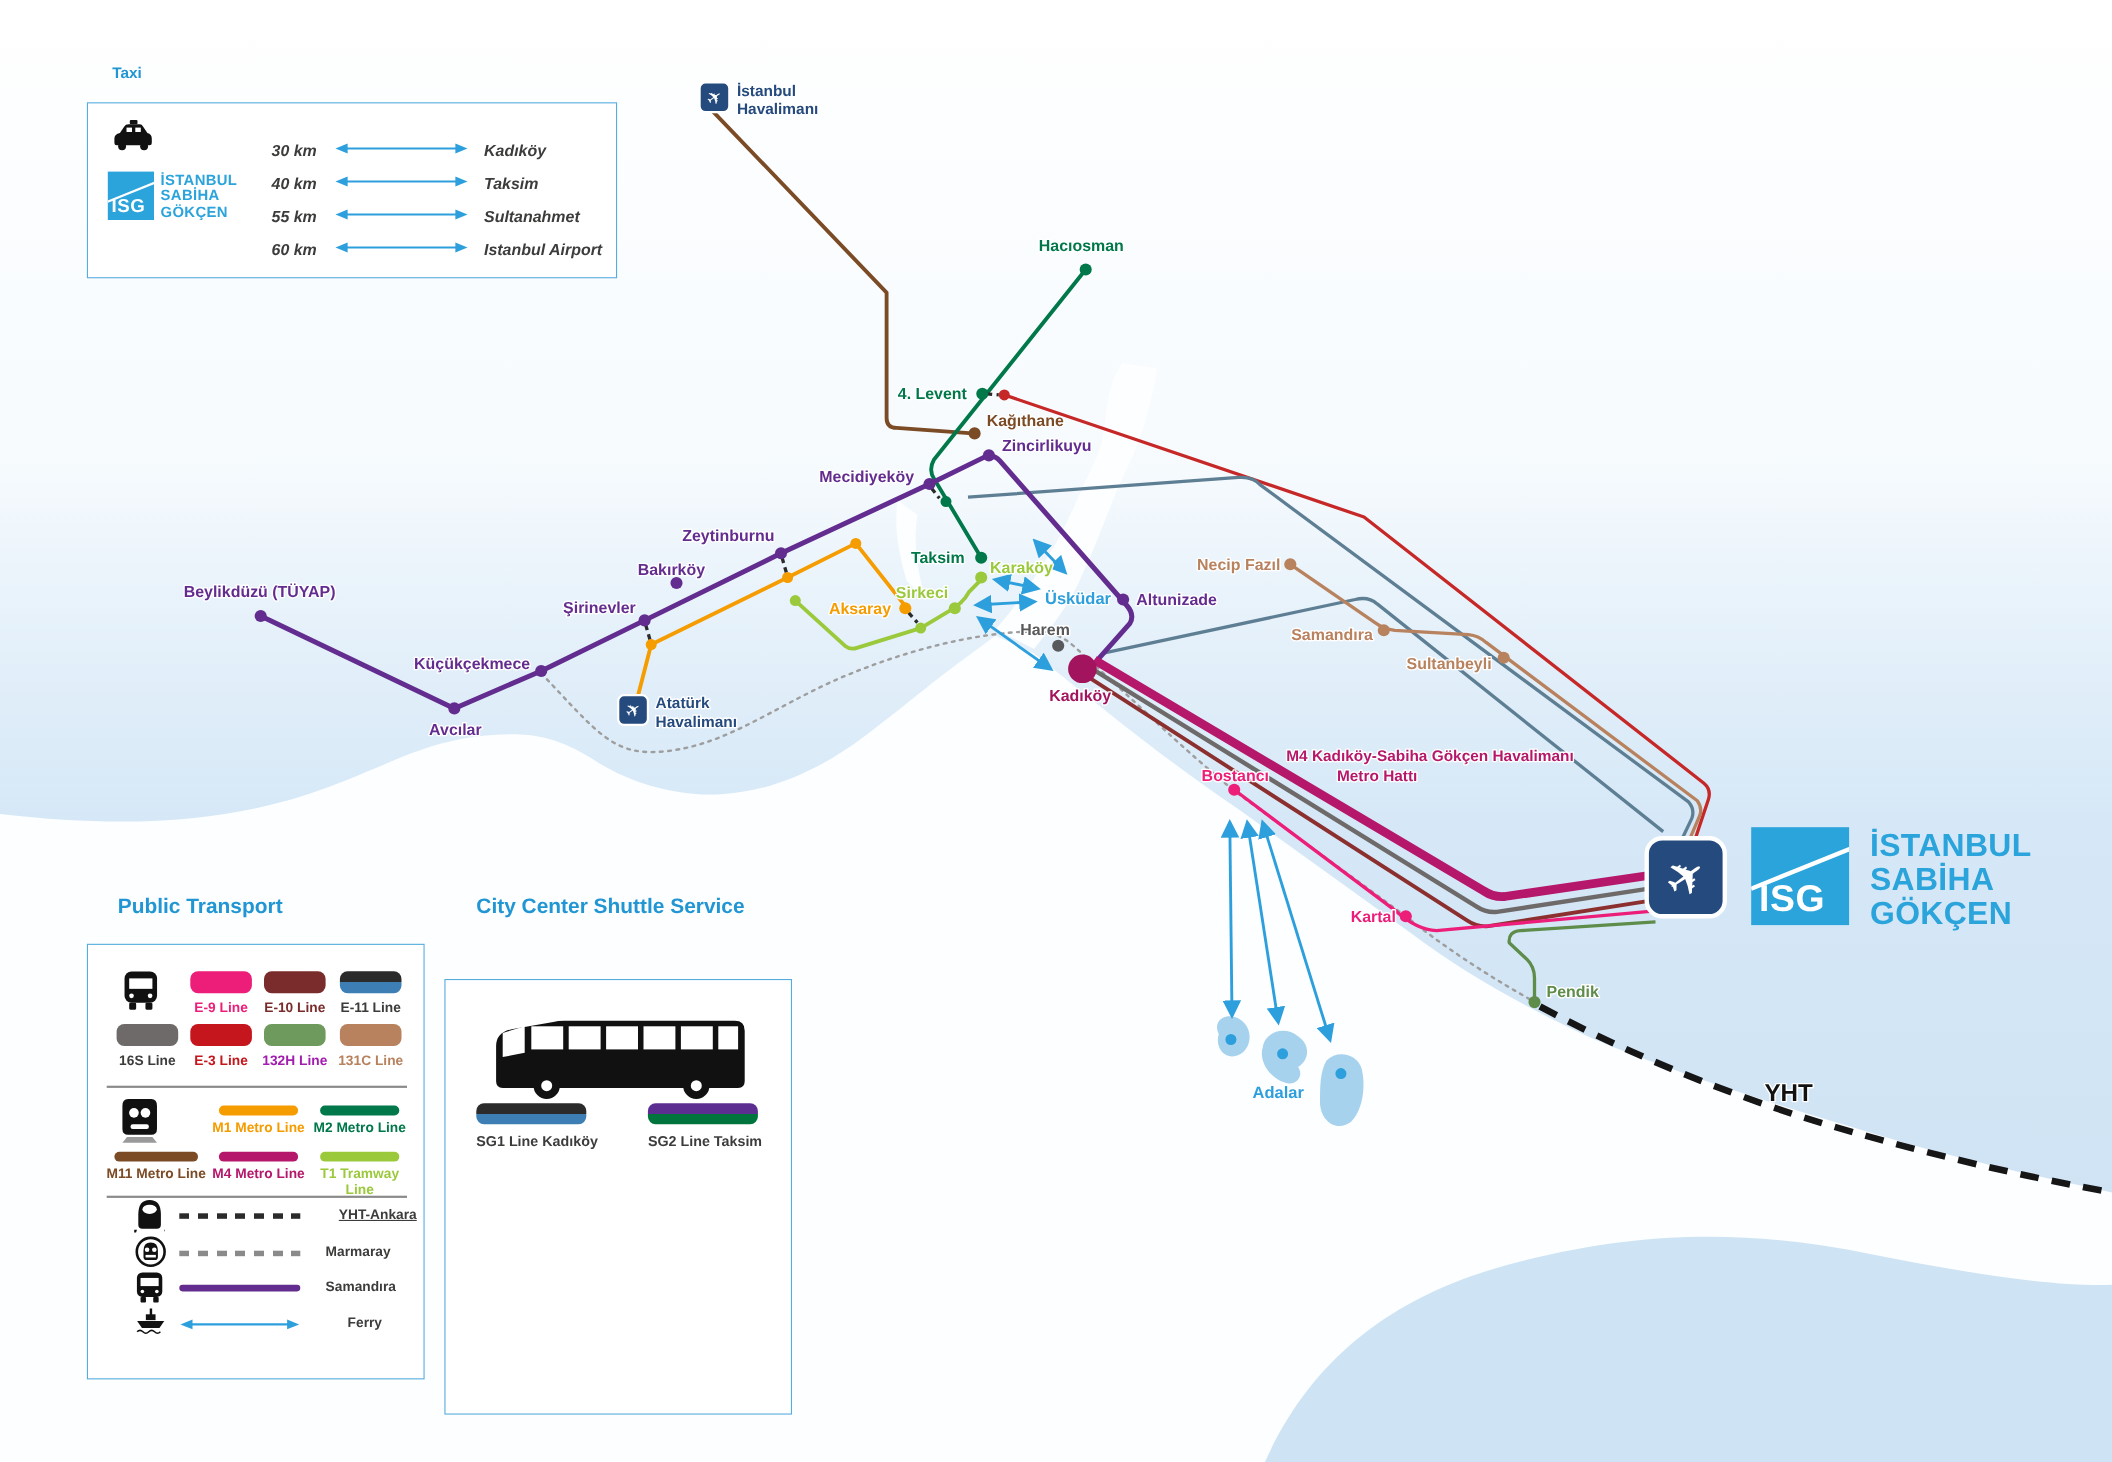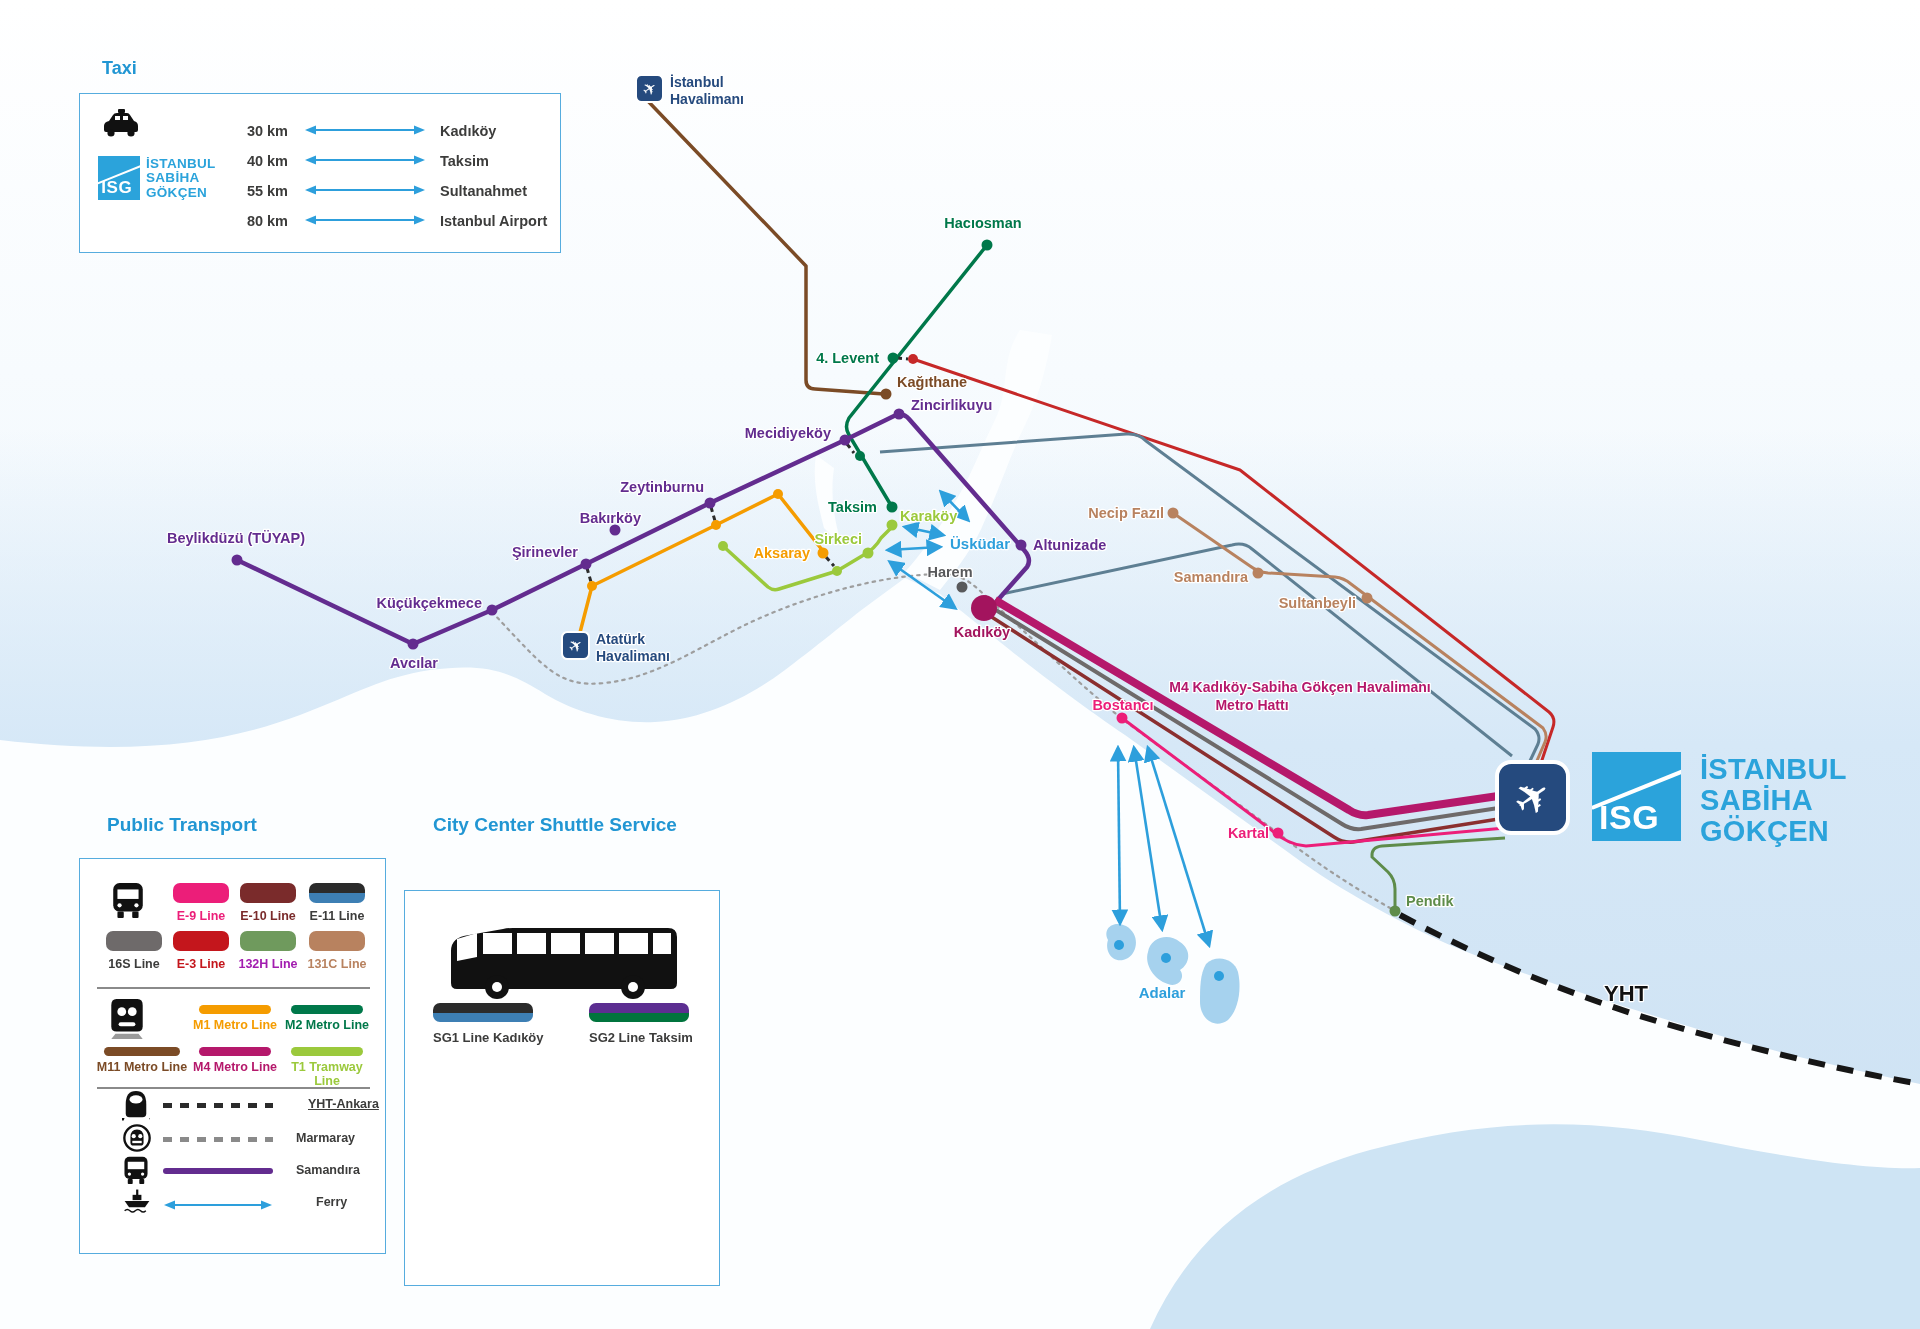--- a/index.html
+++ b/index.html
@@ -3,21 +3,21 @@
 <meta charset="utf-8">
 <style>
   html,body{margin:0;padding:0;}
   body{font-family:"Liberation Sans",sans-serif;background:#fff;}
   #stage{position:relative;width:1920px;height:1329px;overflow:hidden;
          background:linear-gradient(180deg,#ffffff 0%,#f7fbfe 28%,#edf5fb 60%,#e8f1f9 100%);}
   #map-svg{position:absolute;left:0;top:0;}
   .panel{position:absolute;background:#ffffff;border:1.6px solid #56ACDE;box-sizing:border-box;}
   .panel-heading{position:absolute;font-size:19px;font-weight:700;color:#2196D3;}
   
-  .taxi-row{display:flex;align-items:center;height:30px;}
+  .taxi-row{display:flex;align-items:flex-end;height:30px;font-style:italic;}
   .taxi-dist{width:78px;text-align:right;font-size:14.5px;font-weight:700;color:#3C3C3B;}
   .taxi-arrow{margin-left:16px;flex:0 0 auto;}
   .taxi-dest{margin-left:14px;font-size:14.5px;font-weight:700;color:#3C3C3B;}
   
   .isg-square{position:absolute;background:#2BA3DB;color:#fff;font-weight:700;overflow:hidden;}
   .isg-abbr{position:absolute;left:8%;bottom:4%;letter-spacing:0.5px;}
   .isg-slash{position:absolute;width:120%;height:5%;background:#fff;transform:rotate(-22deg);left:-5%;top:38%;}
   .isg-text{position:absolute;color:#2BA3DB;font-weight:700;line-height:1.07;letter-spacing:0.3px;}
   
   .pill{position:absolute;height:20px;width:56px;border-radius:7px;}
@@ -199,21 +199,21 @@
       </g>
     <g id="dyn-labels">
         <text x="980" y="549" text-anchor="middle" fill="#2D9FDC" class="flbl" font-size="15">Üsküdar</text>
         <text x="1162" y="998" text-anchor="middle" fill="#2D9FDC" class="flbl" font-size="15">Adalar</text>
         <text x="1626" y="1001" text-anchor="middle" fill="#111111" class="flbl" font-size="22">YHT</text>
         <text x="1300" y="692" text-anchor="middle" fill="#B5186B" class="flbl" font-size="14">M4 Kadıköy-Sabiha Gökçen Havalimanı</text>
         <text x="1252" y="710" text-anchor="middle" fill="#B5186B" class="flbl" font-size="14">Metro Hattı</text>
       </g>
   </svg>
 
-  <div class="panel-heading" style="left:102px;top:58px;font-size:18px;">Taxi</div>
+  <div class="panel-heading" style="left:102px;top:58px;font-size:14px;">Taxi</div>
   <div class="panel" style="left:79px;top:93px;width:482px;height:160px;">
     <div style="position:absolute;left:21px;top:14px;width:40px;height:34px;">
       <svg width="40" height="32" viewBox="0 0 40 32" fill="#111">
         <rect x="17" y="1" width="7" height="4" rx="1"></rect>
         <path d="M3,18 Q3,14 8,13 L12,7 Q13,5 16,5 L26,5 Q28,5 29,7 L33,13 Q37,14 37,18 L37,22 Q37,24 35,24 L5,24 Q3,24 3,22 Z"></path>
         <rect x="14" y="8" width="5" height="4" fill="#fff"></rect>
           <rect x="22" y="8" width="5" height="4" fill="#fff"></rect>
         <circle cx="10" cy="25" r="3.6"></circle>
           <circle cx="30" cy="25" r="3.6"></circle>
       </svg>
@@ -250,21 +250,21 @@
         <div class="taxi-row">
           <div class="taxi-dist">55 km</div>
           <div class="taxi-arrow"><svg width="122" height="12" viewBox="0 0 122 12">
               <line x1="10" y1="6" x2="112" y2="6" stroke="#2D9FDC" stroke-width="2"></line>
               <path d="M1,6 L12,1.5 L12,10.5 Z" fill="#2D9FDC"></path>
               <path d="M121,6 L110,1.5 L110,10.5 Z" fill="#2D9FDC"></path>
             </svg></div>
           <div class="taxi-dest">Sultanahmet</div>
         </div>
         <div class="taxi-row">
-          <div class="taxi-dist">80 km</div>
+          <div class="taxi-dist">60 km</div>
           <div class="taxi-arrow"><svg width="122" height="12" viewBox="0 0 122 12">
               <line x1="10" y1="6" x2="112" y2="6" stroke="#2D9FDC" stroke-width="2"></line>
               <path d="M1,6 L12,1.5 L12,10.5 Z" fill="#2D9FDC"></path>
               <path d="M121,6 L110,1.5 L110,10.5 Z" fill="#2D9FDC"></path>
             </svg></div>
           <div class="taxi-dest">Istanbul Airport</div>
         </div>
       </div>
   </div>
 

